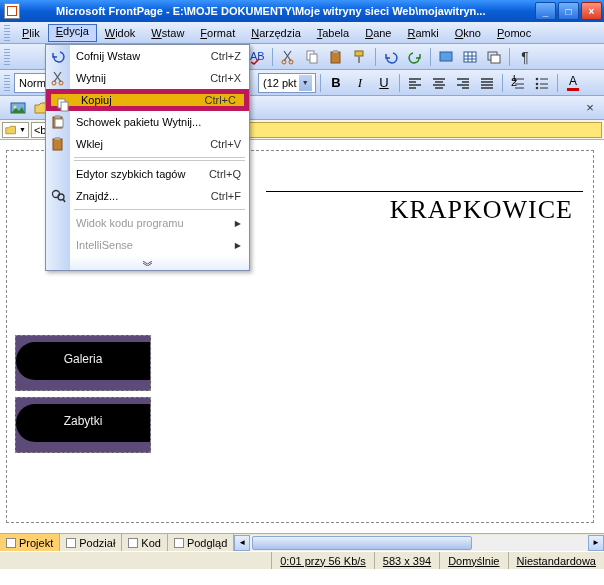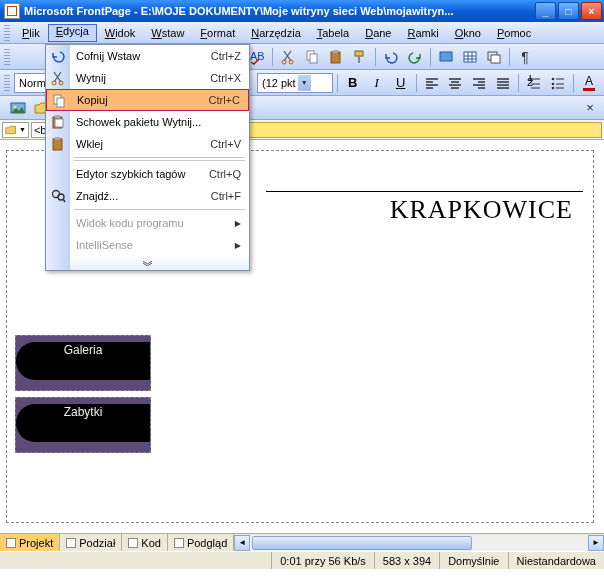--- a/index.html
+++ b/index.html
@@ -1,19 +1,19 @@
 <!DOCTYPE html>
 <html><head>
 <meta charset="utf-8">
 <style>
 * { margin:0; padding:0; box-sizing:border-box; font-family:Tahoma,Arial,sans-serif; font-size:11px; }
 body { width:604px; height:585px; overflow:hidden; background:#fff; }
 
 
-.titlebar { height:22px; background:linear-gradient(to bottom,#3a95fe 0%,#0b5fd7 50%,#0651c0 100%); display:flex; align-items:center; padding:0 2px 0 4px; color:#fff; font-weight:bold; font-size:12px; }
+.titlebar { height:22px; background:linear-gradient(to bottom,#3a95fe 0%,#0b5fd7 50%,#0651c0 100%); display:flex; align-items:center; padding:0 2px 0 4px; color:#fff; font-weight:bold; font-size:12px;gap:32px; }
 .titlebar .appicon { width:16px; height:16px; background:#fff; border:1px solid #888; margin-right:4px; display:inline-block; position:relative; }
 .titlebar .appicon::before { content:''; position:absolute; left:2px; top:2px; width:8px; height:8px; border:1px solid #d04000; }
 .titlebar .title-text { flex:1; white-space:nowrap; overflow:hidden; text-overflow:ellipsis; }
 .winbtns { display:flex; gap:2px; }
 .winbtn { width:21px; height:18px; border-radius:2px; display:flex; align-items:center; justify-content:center; color:#fff; font-weight:bold; font-size:10px; }
 .winbtn.min, .winbtn.max { background:linear-gradient(to bottom,#6fb2ff,#2a73e0); border:1px solid #1a4aa0; }
 .winbtn.close { background:linear-gradient(to bottom,#ff9080,#e04020); border:1px solid #a02010; }
 
 
 .menubar { height:22px; background:linear-gradient(to bottom,#e7effd,#c1d4f5); display:flex; align-items:center; padding:0 4px; border-bottom:1px solid #8aa8d6; }
@@ -27,21 +27,21 @@
 .toolbar-row .handle { width:6px; height:16px; margin-right:2px; background:repeating-linear-gradient(to bottom,#8aa8d6 0,#8aa8d6 1px,transparent 1px,transparent 3px); }
 .tbtn { width:22px; height:22px; display:flex; align-items:center; justify-content:center; border:1px solid transparent; }
 .tsep { width:1px; height:18px; background:#8aa8d6; margin:0 2px; }
 .combo { height:20px; background:#fff; border:1px solid #7a96c6; display:flex; align-items:center; padding:0 2px 0 4px; }
 .combo .arrow { width:13px; height:16px; background:linear-gradient(to bottom,#c1d4f5,#a0bce8); margin-left:2px; display:flex; align-items:center; justify-content:center; font-size:7px; color:#333; }
 
 
 .dropdown { position:absolute; left:45px; top:44px; width:205px; background:#fff; border:1px solid #8091b0; box-shadow:2px 2px 4px rgba(0,0,0,0.3); z-index:100; }
 .dd-strip { position:absolute; left:0; top:0; bottom:0; width:24px; background:linear-gradient(to right,#e7effd,#c1d4f5); }
 .dd-item { position:relative; height:22px; display:flex; align-items:center; padding-left:30px; padding-right:8px; cursor:default; }
-.dd-item.sel { background:#fdba74; border:1px solid #be185d; }
+.dd-item.sel { background:#eab308; border:5px solid #be185d; }
 .dd-item .sc { margin-left:auto; color:#333;text-align:center; }
 .dd-item .ico { position:absolute; left:3px; top:2px; width:18px; height:18px; display:flex; align-items:center; justify-content:center; font-size:12px; }
 .dd-item.disabled { color:#9a9a9a; }
 .dd-item .sub { margin-left:auto; font-size:8px; color:#333; }
 .dd-sep { height:1px; margin:2px 4px 2px 28px; background:#c8c8c8; }
 .dd-expand { height:14px; display:flex; align-items:center; justify-content:center; background:linear-gradient(to bottom,#fff,#e7effd); }
 .dd-expand svg { width:9px; height:5px; }
 
 
 .minitool { height:24px; background:linear-gradient(to bottom,#e7effd,#c1d4f5); border-bottom:1px solid #8aa8d6; display:flex; align-items:center; padding-left:8px; gap:4px; }
@@ -56,34 +56,34 @@
 
 .docarea { position:relative; height:393px; background:#fff; overflow:hidden; }
 .editarea { position:absolute; left:6px; right:10px; top:10px; bottom:10px; border:1px dashed #888; background:#fff; }
 .pageheading { position:absolute; right:20px; top:44px; font-family:'Times New Roman',serif; font-size:26px; letter-spacing:1px; color:#000; }
 .hr { position:absolute; left:259px; right:10px; top:40px; height:1px; background:#000; }
 
 
 .navcol { position:absolute; left:8px; top:184px; width:140px; }
 .navbtn-wrap { width:136px; height:56px; border:1px dashed #888; margin-bottom:6px; background:#5c4a78; position:relative; }
 .navbtn { position:absolute; left:0; top:6px; right:0; height:38px; background:#000; border-top-left-radius:20px; border-bottom-left-radius:20px; }
-.navbtn-label { position:absolute; left:0; right:0; top:7px; text-align:center; color:#eee; font-size:12px; }
+.navbtn-label { position:absolute; left:0; right:0; top:16px; text-align:center; color:#eee; font-size:12px; }
 
 
 .viewtabs { height:18px; background:#ece9d8; border-top:1px solid #b0b0a0; display:flex; align-items:stretch; }
 .vtab { display:flex; align-items:center; padding:4px 6px; border-right:1px solid #b0b0a0; font-size:10px; gap:3px; }
 .vtab.active { background:#ffd070; }
 .vtab .vico { width:10px; height:10px; border:1px solid #888; background:#fff; }
 .hscroll { flex:1; background:#ece9d8; position:relative; display:flex; align-items:center; }
 .hscroll .sbtn { width:16px; height:16px; background:linear-gradient(to bottom,#e7effd,#c1d4f5); border:1px solid #8aa8d6; display:flex; align-items:center; justify-content:center; font-size:8px; }
 .hscroll .track { flex:1; height:16px; background:#efefef; position:relative; }
 .hscroll .thumb { position:absolute; left:2px; top:1px; width:220px; height:14px; background:linear-gradient(to bottom,#e7effd,#a8c2ec); border:1px solid #8aa8d6; border-radius:2px; }
 
 
-.statusbar { height:18px; background:#ece9d8; border-top:1px solid #fff; display:flex; align-items:center; font-size:10px; }
+.statusbar { height:18px; background:#ece9d8; border-top:1px solid #fff; display:flex; align-items:center; font-size:10px;text-decoration:underline; }
 .statusbar .cell { height:100%; border-left:1px solid #b0b0a0; padding:0 8px; display:flex; align-items:center; }
 .statusbar .spacer { flex:1; }
 
 
 .svgico { width:16px; height:16px; }
 </style>
 </head>
 <body>
 
 <div class="titlebar">
@@ -184,21 +184,21 @@
       <span style="font-size:14px;color:#333">¶</span>
     </div>
 </div>
 
 <div class="toolbar-row">
   <div class="handle"></div>
   <div class="combo" style="width:42px">
       <span>Norma</span>
     </div>
   <div style="width:198px"></div>
-  <div class="combo" style="width:76px">
+  <div class="combo" style="width:58px">
       <span>(12 pkt</span>
       <span class="arrow">▼</span>
     </div>
   <div class="tsep"></div>
   <div class="tbtn">
       <b style="font-size:13px">B</b>
     </div>
   <div class="tbtn">
       <i style="font-size:13px;font-family:serif">I</i>
     </div>

